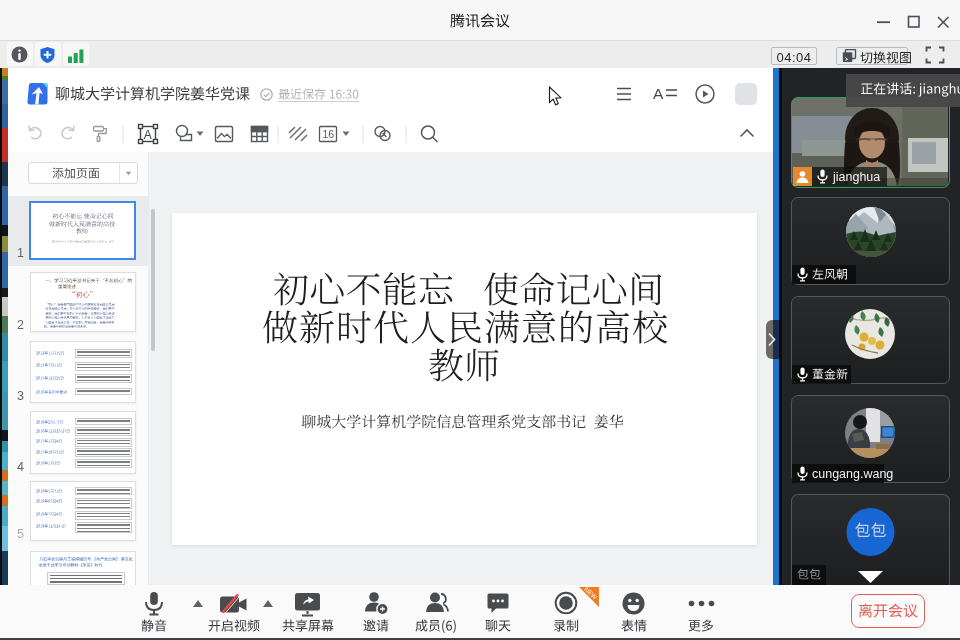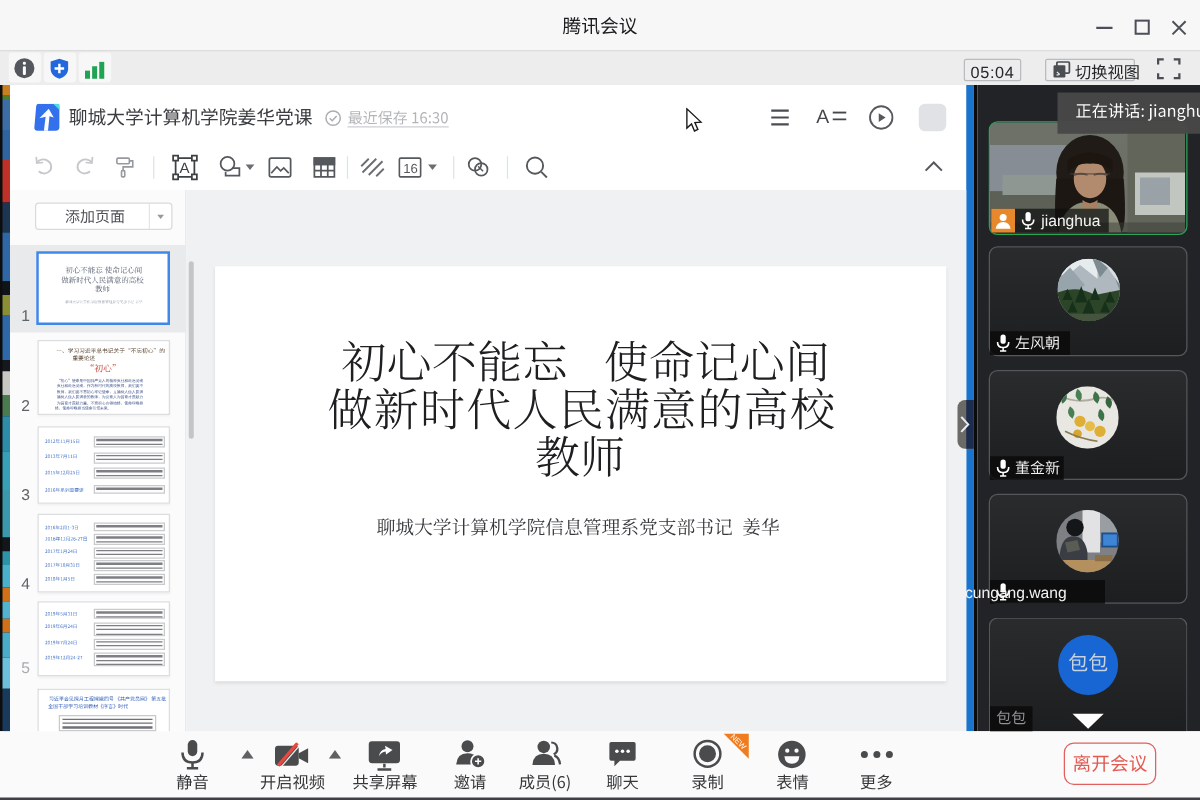--- a/index.html
+++ b/index.html
@@ -24,21 +24,21 @@
 <circle cx="8.5" cy="8.5" r="8" fill="#54575e"></circle>
 <rect x="7.3" y="3.4" width="2.4" height="2.4" rx="1" fill="#fff"></rect>
       <rect x="7.3" y="7" width="2.4" height="7" rx="1" fill="#fff"></rect>
 <path d="M36.5 1 L43.5 3.2 V9 C43.5 13 40.5 15.6 36.5 17 C32.5 15.6 29.5 13 29.5 9 V3.2 Z" fill="#2268dd"></path>
 <path d="M36.5 5 V12.6 M32.7 8.8 H40.3" stroke="#fff" stroke-width="1.9" fill="none"></path>
 <rect x="57" y="10.5" width="4" height="6.5" fill="#21a353"></rect>
       <rect x="62.7" y="7" width="4" height="10" fill="#21a353"></rect>
       <rect x="68.4" y="3.5" width="4" height="13.5" fill="#21a353"></rect>
 </svg>
 <div class="abs" style="left:771px;top:47px;width:46px;height:18px;border:1px solid #b9bcbe;border-radius:2px"></div>
-<div class="abs" style="left:771px;top:49.5px;width:46px;text-align:center;font-size:13px;color:#26282b;letter-spacing:0.5px">05:04</div>
+<div class="abs" style="left:771px;top:49.5px;width:46px;text-align:center;font-size:13px;color:#26282b;letter-spacing:0.5px">04:04</div>
 <div class="abs" style="left:836px;top:47px;width:72px;height:18px;border:1px solid #b9bcbe;border-radius:2px"></div>
 <svg class="abs" style="left:842px;top:49px" width="15" height="14" viewBox="0 0 15 14">
 <rect x="3.5" y="0.5" width="10" height="9" rx="1" fill="none" stroke="#4a4d52" stroke-width="1.4"></rect>
 <rect x="0.8" y="3.2" width="9.5" height="9.8" rx="1" fill="#4a4d52"></rect>
 <path d="M3.5 8.5 l2.2 2 M5.7 10.5 l-2.4 0.6" stroke="#ededee" stroke-width="1" fill="none"></path>
 </svg>
 <div style="position:absolute;left:860px;top:51.2px;">
       <svg width="52" height="13" viewBox="0 0 52.00 13.00" style="overflow:visible;display:block">
         <path d="M5.5 1.7V2.6H7.6C7.5 6.4 7.3 9.9 4.0 11.7C4.3 11.9 4.6 12.2 4.8 12.5C8.2 10.5 8.4 6.7 8.5 2.6H11.2C11.0 8.5 10.9 10.7 10.4 11.1C10.3 11.3 10.2 11.4 9.9 11.4C9.6 11.4 9.0 11.4 8.2 11.3C8.4 11.6 8.5 12.0 8.5 12.3C9.2 12.3 9.9 12.3 10.3 12.3C10.8 12.3 11.1 12.1 11.3 11.7C11.9 11.1 12.0 8.9 12.2 2.2C12.2 2.1 12.2 1.7 12.2 1.7ZM1.9 10.6C2.2 10.3 2.6 10.1 5.7 8.7C5.7 8.5 5.6 8.1 5.6 7.8L3.0 8.9V5.0L5.6 4.4L5.5 3.5L3.0 4.1V1.0H2.1V4.3L0.4 4.6L0.5 5.5L2.1 5.2V8.7C2.1 9.3 1.7 9.6 1.5 9.7C1.7 9.9 1.9 10.3 1.9 10.6Z M15.1 0.5V3.1H13.6V4.1H15.1V7.0C14.5 7.1 13.9 7.3 13.5 7.4L13.7 8.4L15.1 7.9V11.3C15.1 11.4 15.1 11.5 14.9 11.5C14.8 11.5 14.3 11.5 13.8 11.5C14.0 11.8 14.1 12.2 14.1 12.4C14.9 12.5 15.4 12.4 15.7 12.2C16.0 12.1 16.1 11.8 16.1 11.3V7.6L17.5 7.2L17.3 6.3L16.1 6.7V4.1H17.3V3.1H16.1V0.5ZM20.0 2.5H22.7C22.4 2.9 22.0 3.4 21.6 3.8H19.0C19.3 3.4 19.7 2.9 20.0 2.5ZM17.3 7.7V8.5H20.5C20.0 9.7 18.9 10.8 16.6 11.8C16.8 12.0 17.1 12.3 17.3 12.5C19.5 11.5 20.6 10.2 21.3 9.0C22.1 10.6 23.4 11.8 25.0 12.4C25.1 12.2 25.4 11.9 25.6 11.7C24.0 11.1 22.7 9.9 21.9 8.5H25.4V7.7H24.4V3.8H22.8C23.2 3.3 23.8 2.6 24.1 2.1L23.4 1.6L23.3 1.7H20.5C20.7 1.3 20.8 1.0 21.0 0.7L20.0 0.5C19.5 1.6 18.7 3.0 17.4 4.0C17.6 4.1 17.9 4.5 18.0 4.7L18.3 4.5V7.7ZM19.2 7.7V4.6H20.9V6.0C20.9 6.5 20.9 7.1 20.8 7.7ZM23.5 7.7H21.7C21.9 7.1 21.9 6.5 21.9 6.0V4.6H23.5Z M31.9 1.2V8.1H32.8V2.0H36.8V8.1H37.8V1.2ZM28.0 1.0C28.5 1.5 29.0 2.2 29.2 2.7L30.0 2.2C29.8 1.7 29.2 1.0 28.7 0.5ZM34.3 3.0V5.5C34.3 7.6 33.9 10.1 30.6 11.8C30.8 11.9 31.1 12.3 31.2 12.5C33.2 11.5 34.2 10.1 34.7 8.7V11.2C34.7 12.1 35.1 12.3 36.0 12.3H37.1C38.3 12.3 38.4 11.8 38.5 9.7C38.3 9.6 38.0 9.5 37.7 9.3C37.7 11.2 37.6 11.5 37.2 11.5H36.1C35.7 11.5 35.6 11.4 35.6 11.1V7.9H35.0C35.2 7.1 35.2 6.3 35.2 5.6V3.0ZM26.8 2.8V3.7H30.0C29.2 5.3 27.8 6.9 26.5 7.8C26.6 8.0 26.9 8.5 27.0 8.8C27.5 8.4 28.0 7.9 28.5 7.4V12.5H29.4V6.9C29.8 7.4 30.4 8.2 30.7 8.6L31.3 7.8C31.0 7.5 30.1 6.5 29.6 6.0C30.3 5.1 30.8 4.1 31.2 3.1L30.6 2.7L30.5 2.8Z M43.9 7.8C44.9 8.0 46.2 8.5 47.0 8.9L47.4 8.2C46.6 7.9 45.3 7.4 44.3 7.2ZM42.6 9.5C44.4 9.7 46.6 10.2 47.9 10.6L48.3 9.9C47.0 9.5 44.8 9.0 43.0 8.8ZM40.1 1.1V12.5H41.0V11.9H49.9V12.5H50.9V1.1ZM41.0 11.1V2.0H49.9V11.1ZM44.4 2.2C43.7 3.3 42.6 4.3 41.5 5.0C41.7 5.1 42.0 5.4 42.2 5.6C42.6 5.3 43.0 5.0 43.4 4.6C43.8 5.1 44.3 5.4 44.8 5.8C43.7 6.3 42.4 6.7 41.3 6.9C41.4 7.1 41.6 7.5 41.7 7.7C43.0 7.4 44.4 7.0 45.6 6.3C46.7 6.9 47.9 7.3 49.2 7.6C49.3 7.4 49.5 7.0 49.7 6.9C48.6 6.6 47.4 6.3 46.4 5.8C47.4 5.2 48.2 4.4 48.7 3.6L48.2 3.2L48.0 3.3H44.7C44.9 3.0 45.0 2.8 45.2 2.5ZM43.9 4.1 44.0 4.0H47.4C46.9 4.5 46.3 5.0 45.6 5.4C44.9 5.0 44.3 4.6 43.9 4.1Z" fill="#232527"></path>
       </svg>
@@ -528,21 +528,21 @@
 <rect x="84" y="48" width="14" height="5" fill="#8a6f48"></rect>
 </g>
 </svg>
 </div>
 <div class="abs" style="left:792px;top:463.5px;width:92px;height:19.5px;background:rgba(10,10,10,0.82)"></div>
 <svg class="abs" style="left:797px;top:466px" width="11" height="15" viewBox="0 0 11 15">
 <rect x="3.4" y="0.5" width="4.2" height="7.5" rx="2.1" fill="#fff"></rect>
 <path d="M1 6.5 Q1 11 5.5 11 Q10 11 10 6.5" stroke="#fff" stroke-width="1.3" fill="none"></path>
 <path d="M5.5 11 V13.5 M3 13.8 H8" stroke="#fff" stroke-width="1.2" fill="none"></path>
 </svg>
-<div class="abs" style="left:772px;top:466.5px;font-size:12.5px;color:#f2f2f2">cungang.wang</div>
+<div class="abs" style="left:812px;top:466.5px;font-size:12.5px;color:#f2f2f2">cungang.wang</div>
 <div class="abs" style="left:791px;top:493.5px;width:158.5px;height:91.5px;background:linear-gradient(#2a2b2d,#1d1e20);border:1px solid #56575a;border-bottom:none;border-radius:7px 7px 0 0;overflow:hidden">
 <svg width="156" height="90" viewBox="0 0 156 90" style="display:block">
 <circle cx="78.5" cy="37" r="24" fill="#1766d3"></circle>
 </svg>
 </div>
 <div style="position:absolute;left:854.0px;top:522px;">
       <svg width="33" height="16" viewBox="0 0 33.00 16.50" style="overflow:visible;display:block">
         <path d="M5.0 0.6C4.0 2.8 2.4 5.0 0.6 6.3C0.9 6.5 1.4 7.0 1.6 7.2C2.6 6.4 3.6 5.3 4.5 4.1H13.1C13.0 8.7 12.8 10.3 12.5 10.7C12.4 10.9 12.2 11.0 11.9 10.9C11.7 11.0 11.0 10.9 10.3 10.9C10.5 11.2 10.6 11.7 10.6 12.1C11.4 12.1 12.1 12.1 12.5 12.1C13.0 12.0 13.3 11.9 13.6 11.5C14.1 10.9 14.2 9.0 14.4 3.5C14.4 3.3 14.4 2.9 14.4 2.9H5.2C5.6 2.3 5.9 1.6 6.2 0.9ZM4.4 6.9H8.8V9.6H4.4ZM3.2 5.8V13.2C3.2 15.0 4.0 15.5 6.6 15.5C7.2 15.5 12.2 15.5 12.9 15.5C15.1 15.5 15.6 14.9 15.9 12.7C15.5 12.6 15.0 12.4 14.7 12.2C14.5 14.0 14.3 14.3 12.8 14.3C11.7 14.3 7.4 14.3 6.5 14.3C4.8 14.3 4.4 14.1 4.4 13.2V10.7H10.0V5.8Z M21.5 0.6C20.5 2.8 18.9 5.0 17.1 6.3C17.4 6.5 17.9 7.0 18.1 7.2C19.1 6.4 20.1 5.3 21.0 4.1H29.6C29.5 8.7 29.3 10.3 29.0 10.7C28.9 10.9 28.7 11.0 28.4 10.9C28.2 11.0 27.5 10.9 26.8 10.9C27.0 11.2 27.1 11.7 27.1 12.1C27.9 12.1 28.6 12.1 29.0 12.1C29.5 12.0 29.8 11.9 30.1 11.5C30.6 10.9 30.7 9.0 30.9 3.5C30.9 3.3 30.9 2.9 30.9 2.9H21.7C22.1 2.3 22.4 1.6 22.7 0.9ZM20.9 6.9H25.3V9.6H20.9ZM19.7 5.8V13.2C19.7 15.0 20.5 15.5 23.1 15.5C23.7 15.5 28.7 15.5 29.4 15.5C31.6 15.5 32.1 14.9 32.4 12.7C32.0 12.6 31.5 12.4 31.2 12.2C31.0 14.0 30.8 14.3 29.3 14.3C28.2 14.3 23.9 14.3 23.0 14.3C21.3 14.3 20.9 14.1 20.9 13.2V10.7H26.5V5.8Z" fill="#c9d3df"></path>
       </svg>
     </div>

